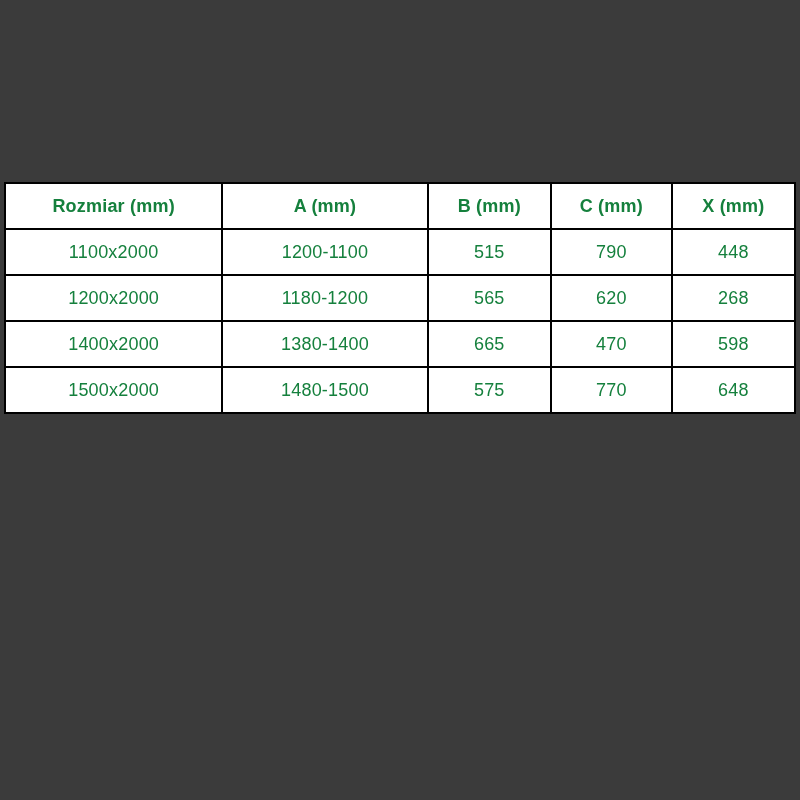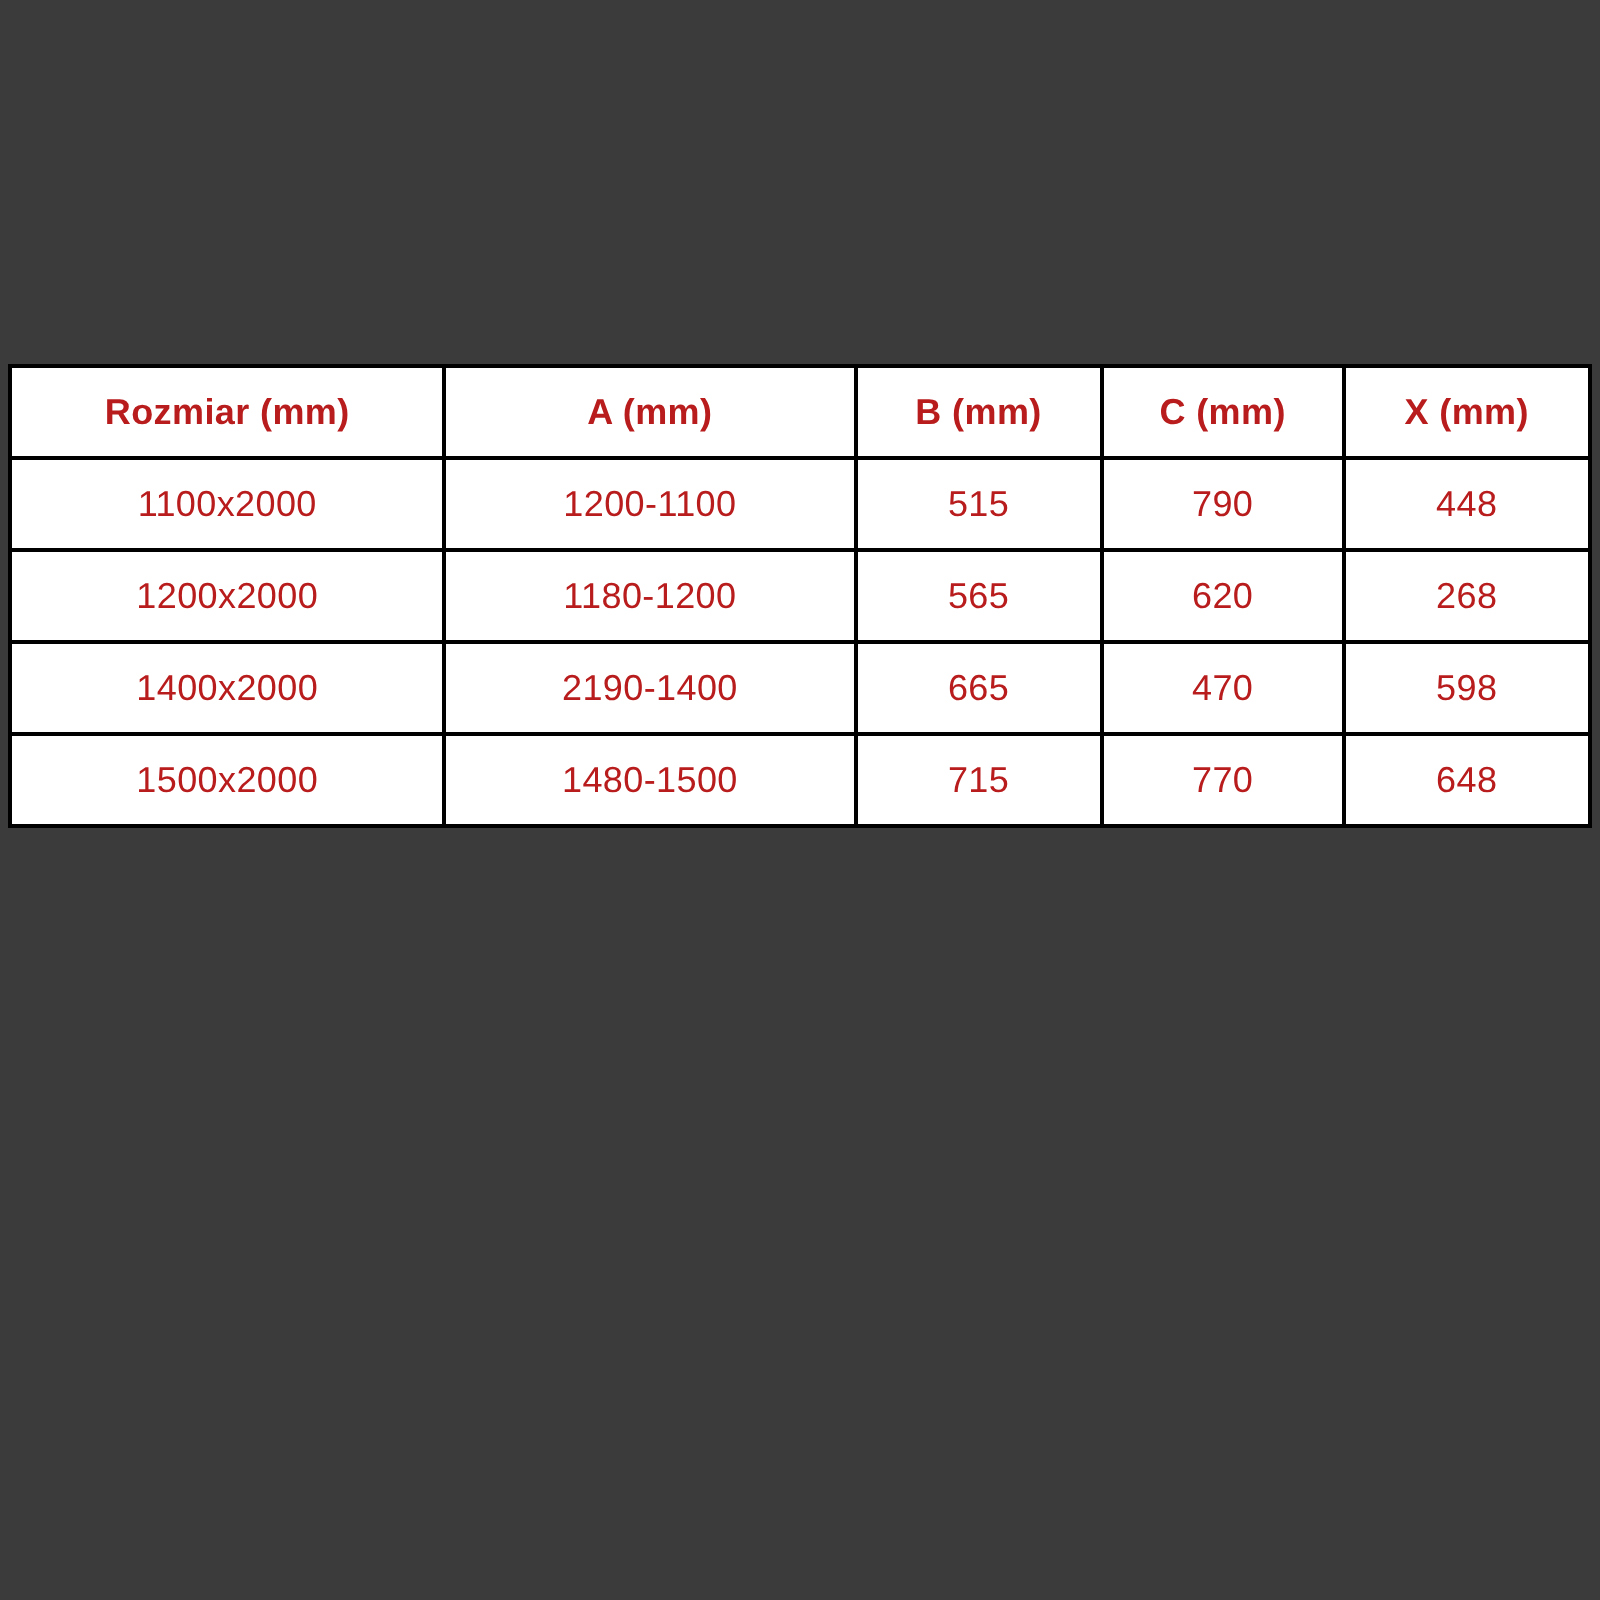--- a/index.html
+++ b/index.html
@@ -31,21 +31,21 @@
     table-layout: fixed;
   }
   table.spec-table th,
   table.spec-table td {
     border: 2px solid #000000;
     text-align: center;
     vertical-align: middle;
     height: 44px;
     padding: 0;
     font-size: 18px;
-    color: #b91c1c;
+    color: #15803d;
     letter-spacing: 0.2px;
   }
   table.spec-table th {
     font-weight: bold;
     font-size: 18px;
   }
   col.c-rozmiar { width: 27.5%; }
   col.c-a       { width: 26.0%; }
   col.c-b       { width: 15.6%; }
   col.c-c       { width: 15.3%; }
@@ -83,28 +83,28 @@
           </tr>
           <tr>
             <td>1200x2000</td>
             <td>1180-1200</td>
             <td>565</td>
             <td>620</td>
             <td>268</td>
           </tr>
           <tr>
             <td>1400x2000</td>
-            <td>2190-1400</td>
+            <td>1380-1400</td>
             <td>665</td>
             <td>470</td>
             <td>598</td>
           </tr>
           <tr>
             <td>1500x2000</td>
             <td>1480-1500</td>
-            <td>715</td>
+            <td>575</td>
             <td>770</td>
             <td>648</td>
           </tr>
         </tbody>
     </table>
   </div>
 </div>
 
 </body></html>

